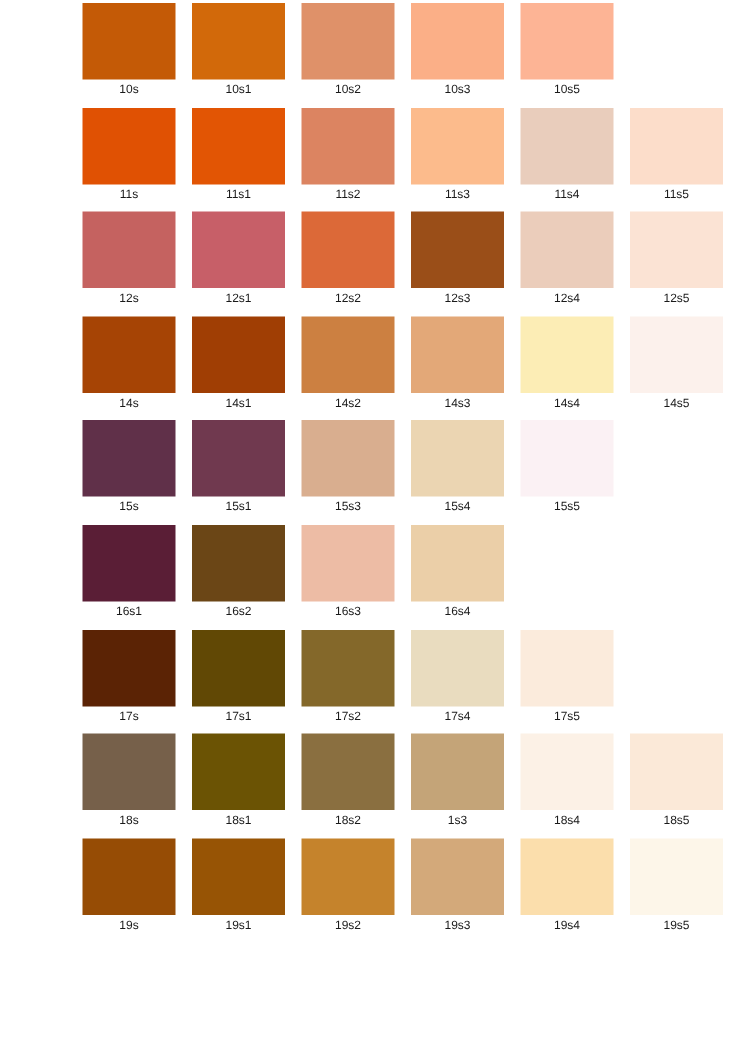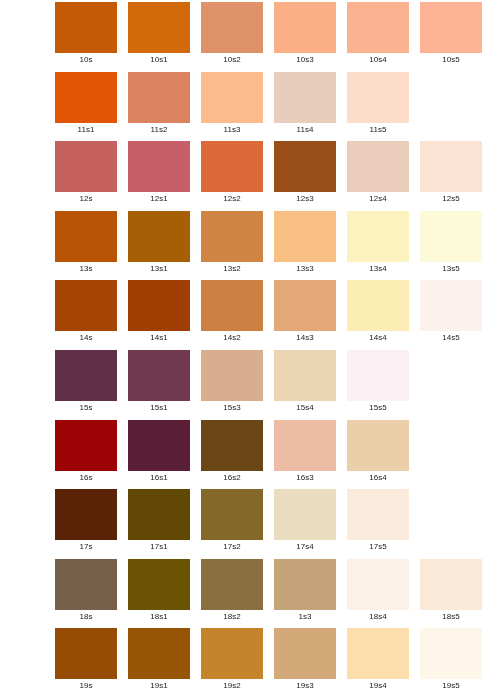--- a/index.html
+++ b/index.html
@@ -69,30 +69,30 @@
       </div>
       <div class="swatch-cell">
         <div class="swatch-chip" style="background-color: rgb(223, 145, 105);"></div>
         <div class="swatch-label">10s2</div>
       </div>
       <div class="swatch-cell">
         <div class="swatch-chip" style="background-color: rgb(251, 175, 135);"></div>
         <div class="swatch-label">10s3</div>
       </div>
       <div class="swatch-cell">
-        <div class="swatch-chip" style="background-color: rgb(252, 177, 144);"></div>
-        <div class="swatch-label">10s4</div>
-      </div>
-      <div class="swatch-cell">
         <div class="swatch-chip" style="background-color: rgb(253, 180, 149);"></div>
         <div class="swatch-label">10s5</div>
       </div>
     </div>
     <div class="swatch-row">
       <div class="swatch-cell">
+        <div class="swatch-chip" style="background-color: rgb(224, 81, 3);"></div>
+        <div class="swatch-label">11s</div>
+      </div>
+      <div class="swatch-cell">
         <div class="swatch-chip" style="background-color: rgb(226, 85, 4);"></div>
         <div class="swatch-label">11s1</div>
       </div>
       <div class="swatch-cell">
         <div class="swatch-chip" style="background-color: rgb(220, 132, 97);"></div>
         <div class="swatch-label">11s2</div>
       </div>
       <div class="swatch-cell">
         <div class="swatch-chip" style="background-color: rgb(252, 187, 140);"></div>
         <div class="swatch-label">11s3</div>
@@ -127,46 +127,20 @@
         <div class="swatch-chip" style="background-color: rgb(235, 205, 187);"></div>
         <div class="swatch-label">12s4</div>
       </div>
       <div class="swatch-cell">
         <div class="swatch-chip" style="background-color: rgb(251, 227, 212);"></div>
         <div class="swatch-label">12s5</div>
       </div>
     </div>
     <div class="swatch-row">
       <div class="swatch-cell">
-        <div class="swatch-chip" style="background-color: rgb(185, 84, 4);"></div>
-        <div class="swatch-label">13s</div>
-      </div>
-      <div class="swatch-cell">
-        <div class="swatch-chip" style="background-color: rgb(166, 95, 4);"></div>
-        <div class="swatch-label">13s1</div>
-      </div>
-      <div class="swatch-cell">
-        <div class="swatch-chip" style="background-color: rgb(208, 133, 68);"></div>
-        <div class="swatch-label">13s2</div>
-      </div>
-      <div class="swatch-cell">
-        <div class="swatch-chip" style="background-color: rgb(247, 191, 130);"></div>
-        <div class="swatch-label">13s3</div>
-      </div>
-      <div class="swatch-cell">
-        <div class="swatch-chip" style="background-color: rgb(252, 242, 190);"></div>
-        <div class="swatch-label">13s4</div>
-      </div>
-      <div class="swatch-cell">
-        <div class="swatch-chip" style="background-color: rgb(253, 250, 217);"></div>
-        <div class="swatch-label">13s5</div>
-      </div>
-    </div>
-    <div class="swatch-row">
-      <div class="swatch-cell">
         <div class="swatch-chip" style="background-color: rgb(166, 68, 5);"></div>
         <div class="swatch-label">14s</div>
       </div>
       <div class="swatch-cell">
         <div class="swatch-chip" style="background-color: rgb(160, 62, 4);"></div>
         <div class="swatch-label">14s1</div>
       </div>
       <div class="swatch-cell">
         <div class="swatch-chip" style="background-color: rgb(204, 128, 65);"></div>
         <div class="swatch-label">14s2</div>
@@ -200,24 +174,20 @@
       <div class="swatch-cell">
         <div class="swatch-chip" style="background-color: rgb(235, 213, 178);"></div>
         <div class="swatch-label">15s4</div>
       </div>
       <div class="swatch-cell">
         <div class="swatch-chip" style="background-color: rgb(251, 241, 244);"></div>
         <div class="swatch-label">15s5</div>
       </div>
     </div>
     <div class="swatch-row">
-      <div class="swatch-cell">
-        <div class="swatch-chip" style="background-color: rgb(155, 3, 5);"></div>
-        <div class="swatch-label">16s</div>
-      </div>
       <div class="swatch-cell">
         <div class="swatch-chip" style="background-color: rgb(90, 30, 54);"></div>
         <div class="swatch-label">16s1</div>
       </div>
       <div class="swatch-cell">
         <div class="swatch-chip" style="background-color: rgb(107, 70, 22);"></div>
         <div class="swatch-label">16s2</div>
       </div>
       <div class="swatch-cell">
         <div class="swatch-chip" style="background-color: rgb(237, 188, 165);"></div>

